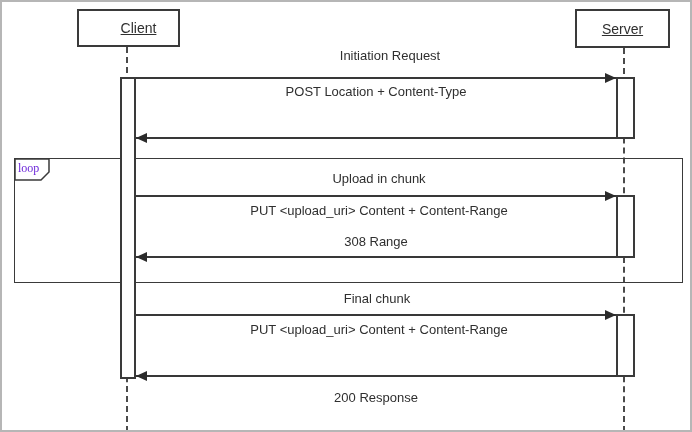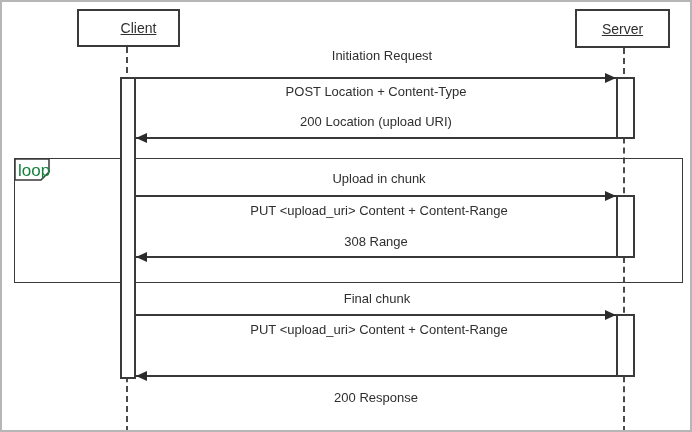--- a/index.html
+++ b/index.html
@@ -32,23 +32,24 @@
   .loopbox{
     position:absolute;
     box-sizing:border-box;
     border:1.5px solid #3a3a3a;
     background:transparent;
     z-index:2;
   }
   .loop-pentagon{position:absolute;z-index:3;}
   .loop-pentagon-text{
     position:absolute;
-    font-size:17px;
-    color:#15803d;
+    font-size:12px;
+    color:#6d28d9;
     z-index:4;
+    font-family:Liberation Serif, serif;
   }
   .msgline{
     position:absolute;
     height:2px;
     background:#383838;
     z-index:3;
   }
   .activation{
     position:absolute;
     box-sizing:border-box;
@@ -114,24 +115,23 @@
   <div class="arrowhead arrow-right" style="left:603px;top:308px;"></div>
   <div class="arrowhead arrow-left" style="left:134px;top:369px;"></div>
 
   <div class="participant" style="left:75px;top:7px;width:103px;height:38px;padding-left:20px;">
     <span class="pname">Client</span>
   </div>
   <div class="participant" style="left:573px;top:7px;width:95px;height:39px;">
     <span class="pname">Server</span>
   </div>
 
-  <div class="lbl" style="left:380px;top:46px;">Initiation Request</div>
+  <div class="lbl" style="left:388px;top:46px;">Initiation Request</div>
   <div class="lbl" style="left:377px;top:169px;">Upload in chunk</div>
   <div class="lbl" style="left:375px;top:289px;">Final chunk</div>
 
   <div class="lbl" style="left:374px;top:82px;">POST Location + Content-Type</div>
-  <div class="lbl" style="left:374px;top:112px;">200 Location (upload URI)</div>
   <div class="lbl" style="left:377px;top:201px;">PUT &lt;upload_uri&gt; Content + Content-Range</div>
   <div class="lbl" style="left:374px;top:232px;">308 Range</div>
   <div class="lbl" style="left:377px;top:320px;">PUT &lt;upload_uri&gt; Content + Content-Range</div>
   <div class="lbl" style="left:374px;top:370px;margin-top:18px;">200 Response</div>
 
 </div>
 
 </body></html>

